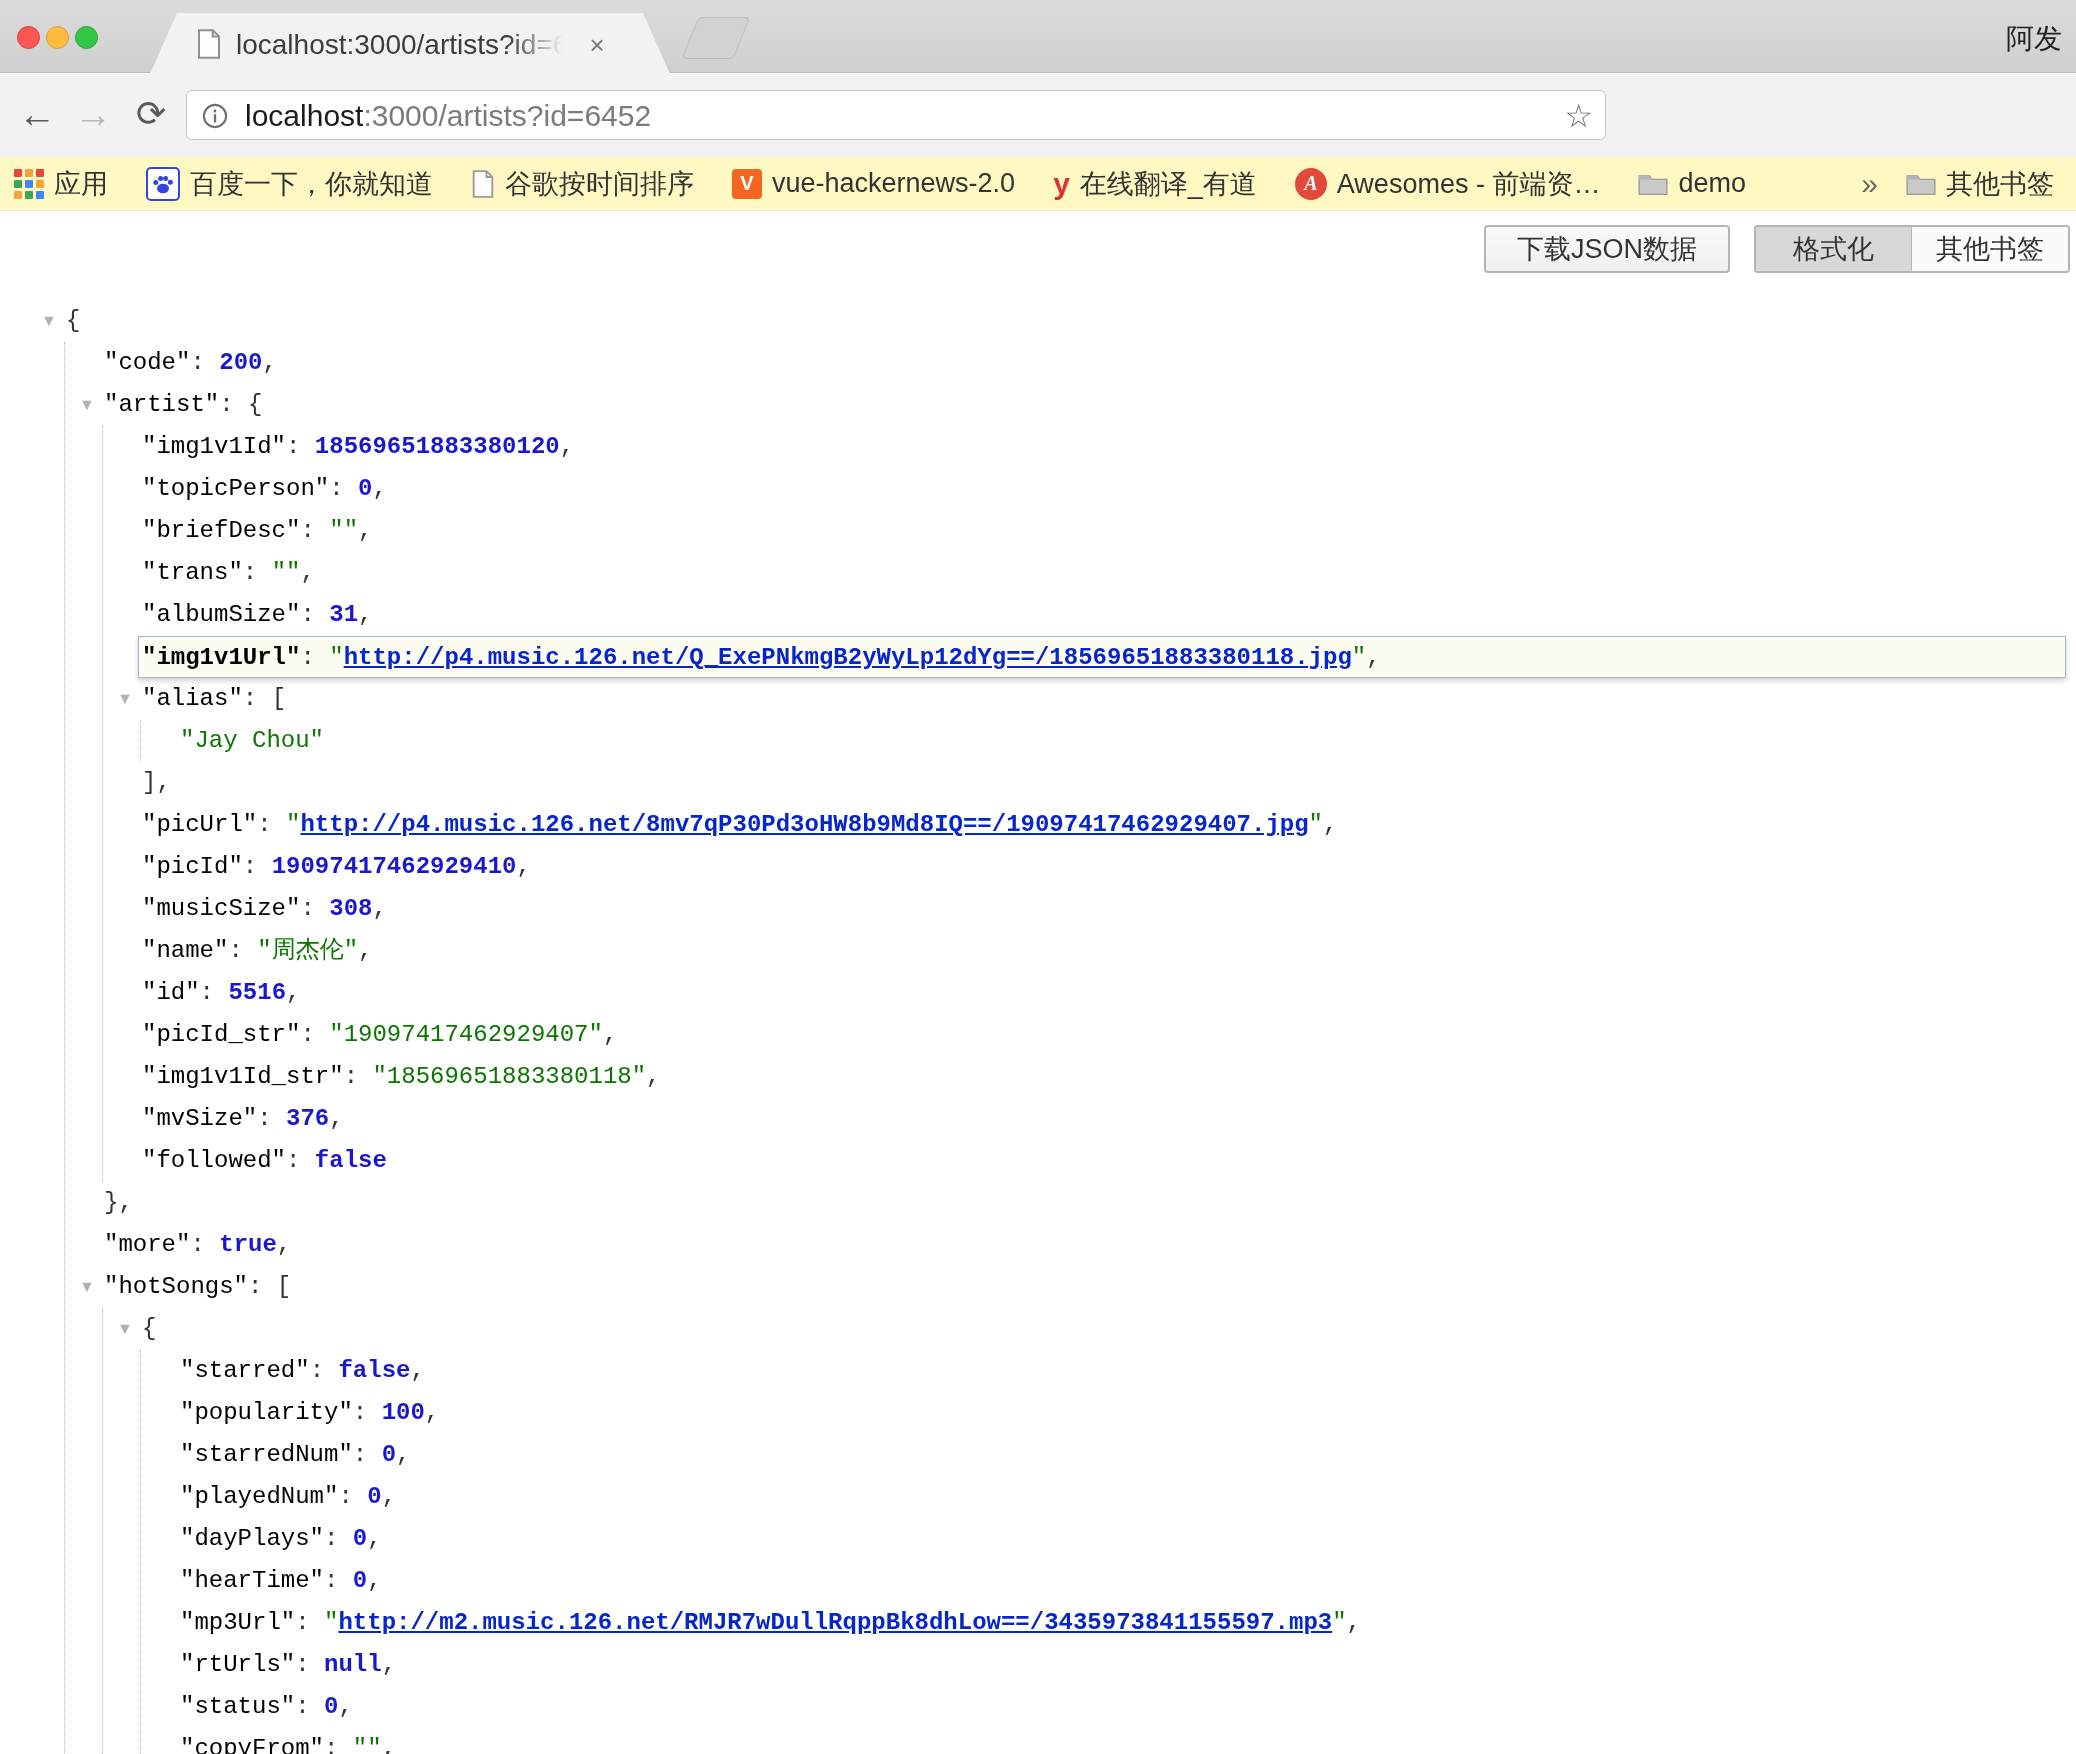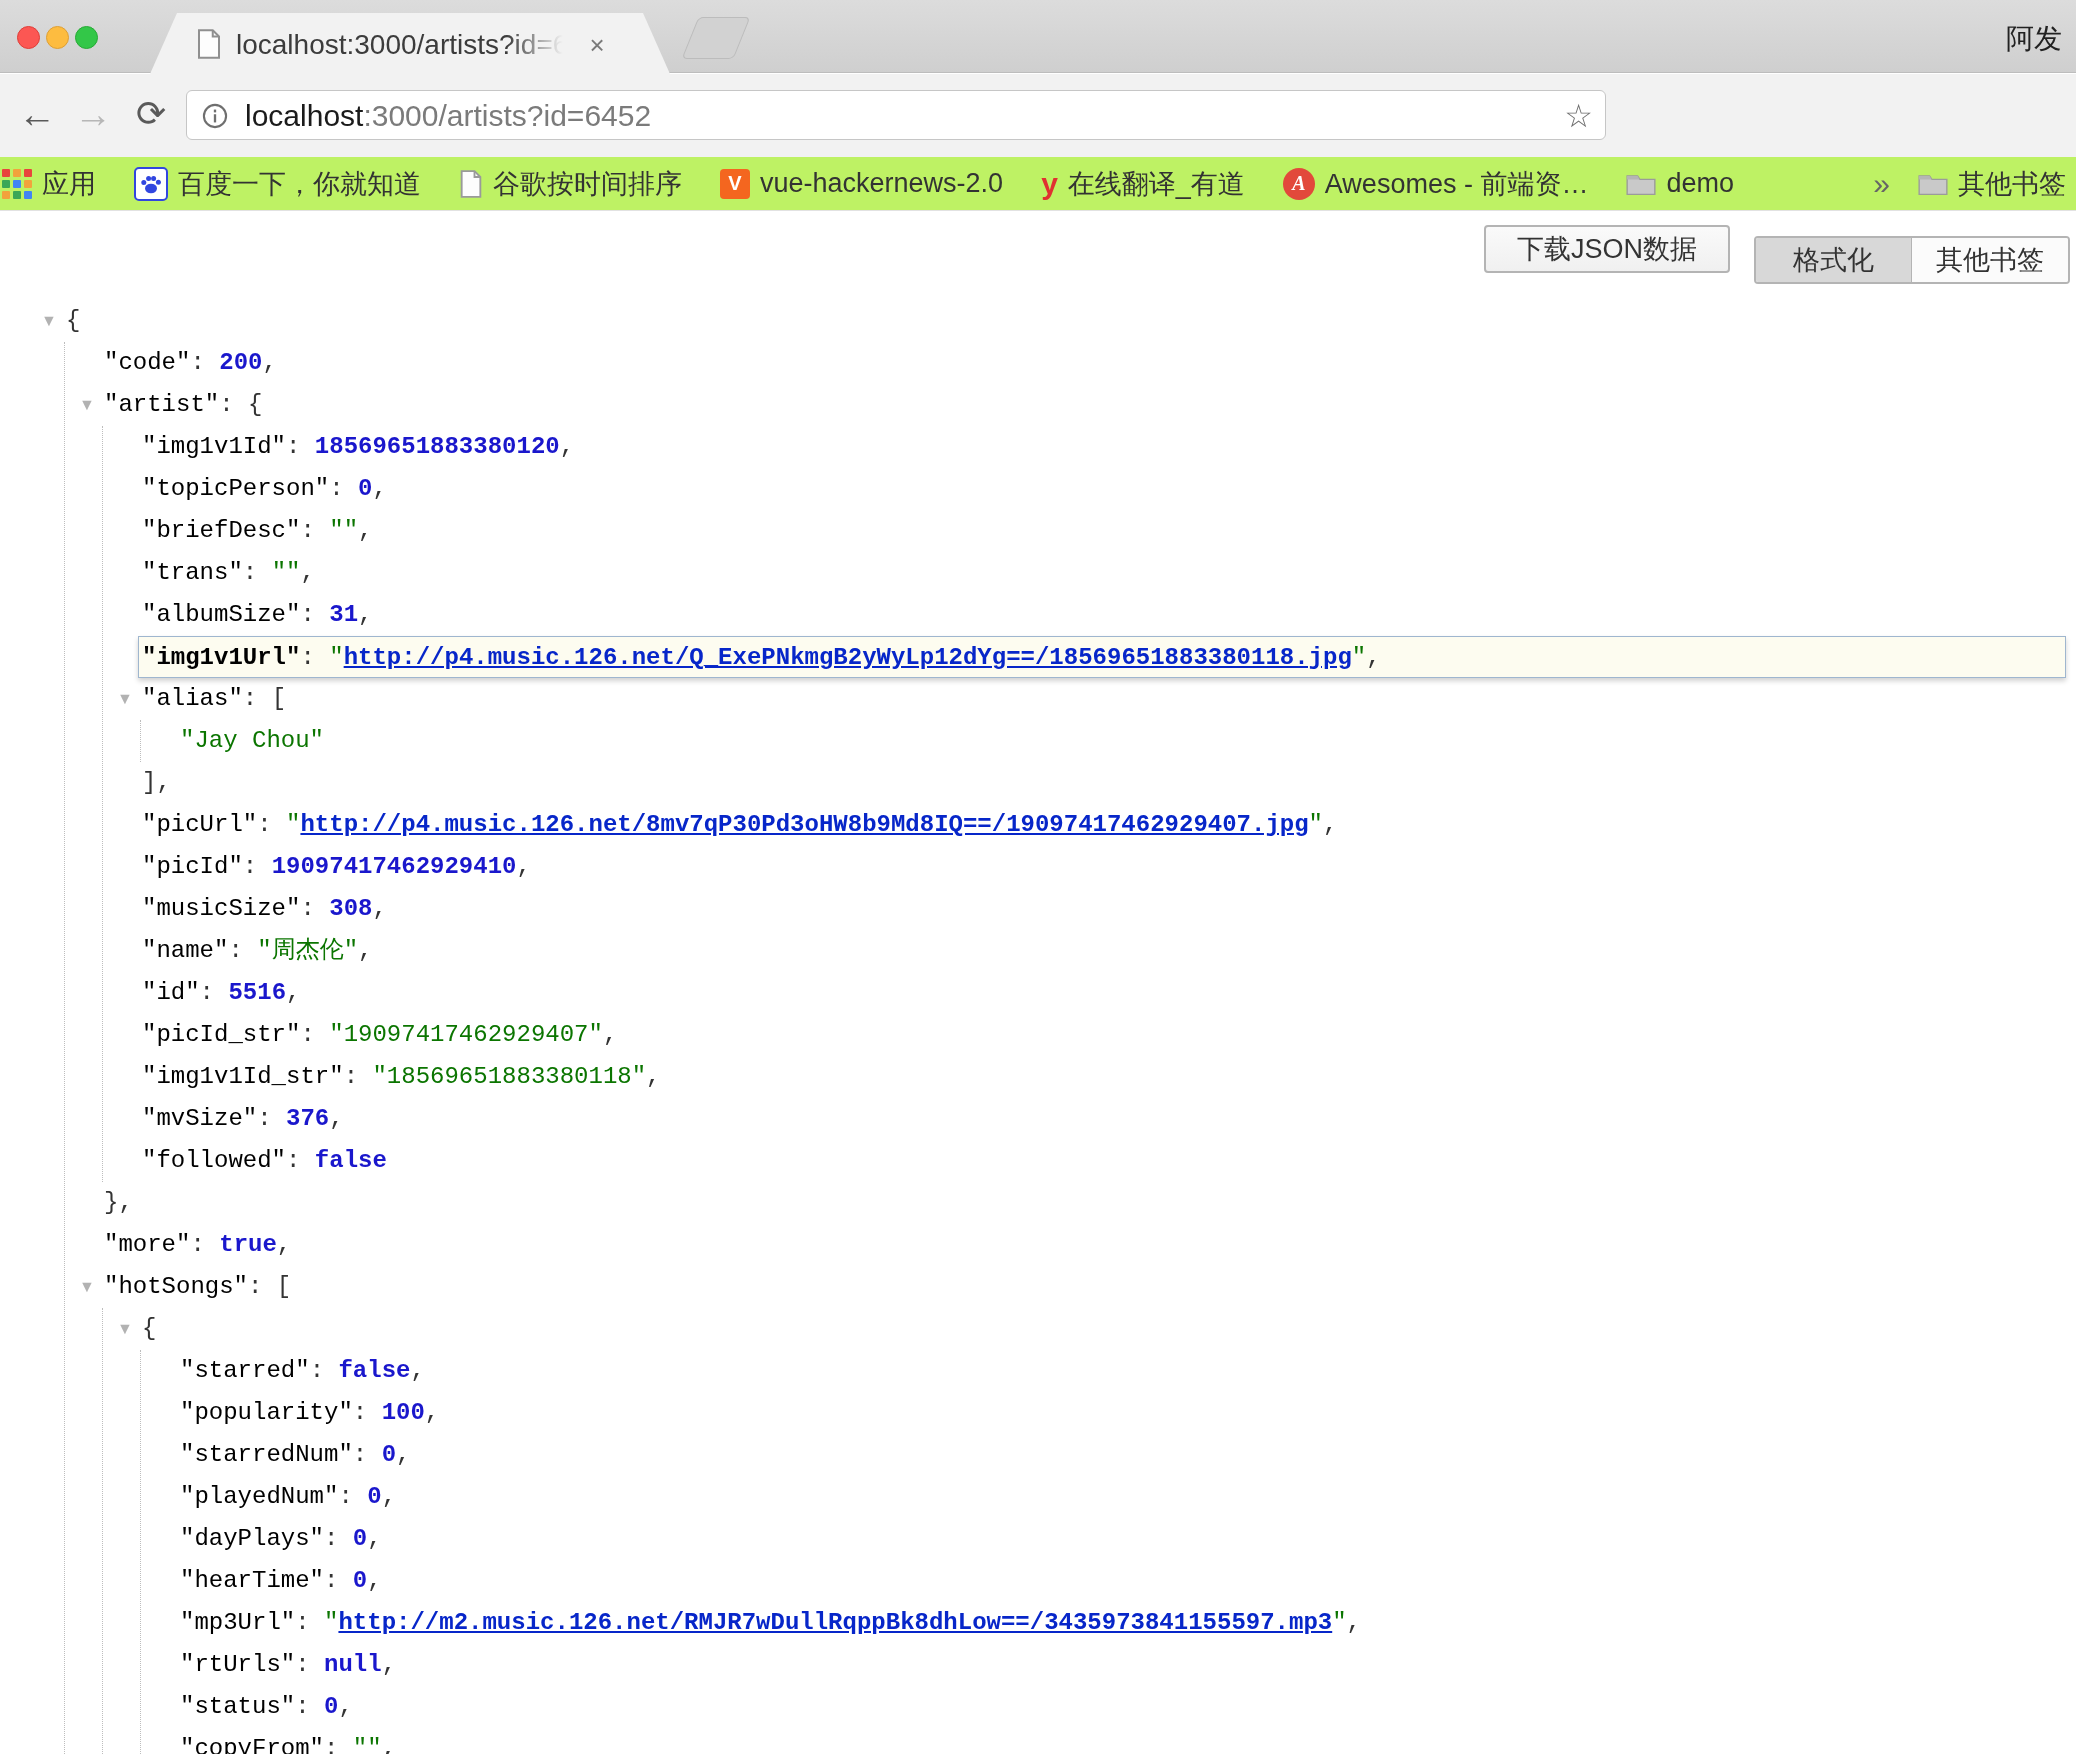--- a/index.html
+++ b/index.html
@@ -55,41 +55,41 @@
   .icon-translate .cn { position:absolute; right:0; top:-2px; font-size:18px; }
   .icon-translate .en { position:absolute; left:0; bottom:-2px; font-size:18px; }
   .icon-translate .arrows { position:absolute; left:8px; top:8px; font-size:16px; transform:rotate(-40deg); }
   .icon-player { width:46px; text-align:center; }
   .icon-player .p5 { display:inline-block; width:22px; height:24px; background:#e8641f; color:#fff;
     font-size:16px; font-weight:bold; border-radius:3px; line-height:24px; }
   .icon-player .pblue { display:inline-block; width:12px; height:12px; background:#5b8ff9; margin-right:2px; transform:skewX(-12deg); }
   .icon-player .plabel { font-size:9px; color:#333; letter-spacing:0.5px; }
 
   
-  .bookmarks { position:absolute; left:0; top:157px; width:100%; height:54px; background:#bef264;
-    border-bottom:1px solid #e2e2e2; display:flex; align-items:center; padding:0 2px;justify-content:flex-end; }
+  .bookmarks { position:absolute; left:0; top:157px; width:100%; height:54px; background:#fef9c3;
+    border-bottom:1px solid #e2e2e2; display:flex; align-items:center; padding:0 14px;justify-content:flex-end; }
   .bm { display:flex; align-items:center; gap:10px; margin-right:38px; font-size:27px; color:#333; white-space:nowrap; }
   .bm-grid { display:grid; grid-template-columns:repeat(3,8px); grid-template-rows:repeat(3,8px); gap:3px; }
   .bm-grid i { border-radius:1px; }
   .baidu-box { width:34px; height:34px; border:2px solid #3146e0; border-radius:5px; background:#fff;
     display:flex; align-items:center; justify-content:center; }
   .v-box { width:30px; height:30px; background:#f4661f; border-radius:4px; color:#fff; font-weight:bold;
     font-size:20px; display:flex; align-items:center; justify-content:center; }
   .y-glyph { font-size:30px; font-weight:bold; color:#e03131; line-height:30px; }
   .a-circle { width:32px; height:32px; border-radius:50%; background:#e2493b; color:#fff;
     font-family:"Liberation Serif", serif; font-style:italic; font-size:20px; font-weight:bold;
     display:flex; align-items:center; justify-content:center; }
   .bm-spacer { margin-left:auto; }
   .chevrons { font-size:30px; color:#666; margin-right:28px; }
 
   
   .btn-download { position:absolute; left:1484px; top:225px; width:246px; height:48px;
     background:linear-gradient(#fafafa,#f0f0f0); border:2px solid #b4b4b4; border-radius:4px;
     font-size:27px; color:#333; text-align:center; line-height:44px; }
-  .segmented { position:absolute; left:1754px; top:236px; height:48px; display:flex;
+  .segmented { position:absolute; left:1754px; top:225px; height:48px; display:flex;
     border:2px solid #b4b4b4; border-radius:4px; overflow:hidden; }
   .seg { width:156px; text-align:center; font-size:27px; color:#333; line-height:44px; }
   .seg.active { background:#d8d8d8; border-right:1px solid #b4b4b4; }
   .seg.idle { background:#fbfbfb; }
 
   
   :root { --c-key:#000000; --c-str:#0b7500; --c-num:#1a17cc; --c-link:#0726c9; --c-punct:#333333; }
   .json-viewer { position:absolute; left:0; top:300px; width:2076px; }
   .jline { position:relative; height:42px; line-height:42px; font-family:"Liberation Mono", monospace;
     font-size:24px; white-space:pre; }

